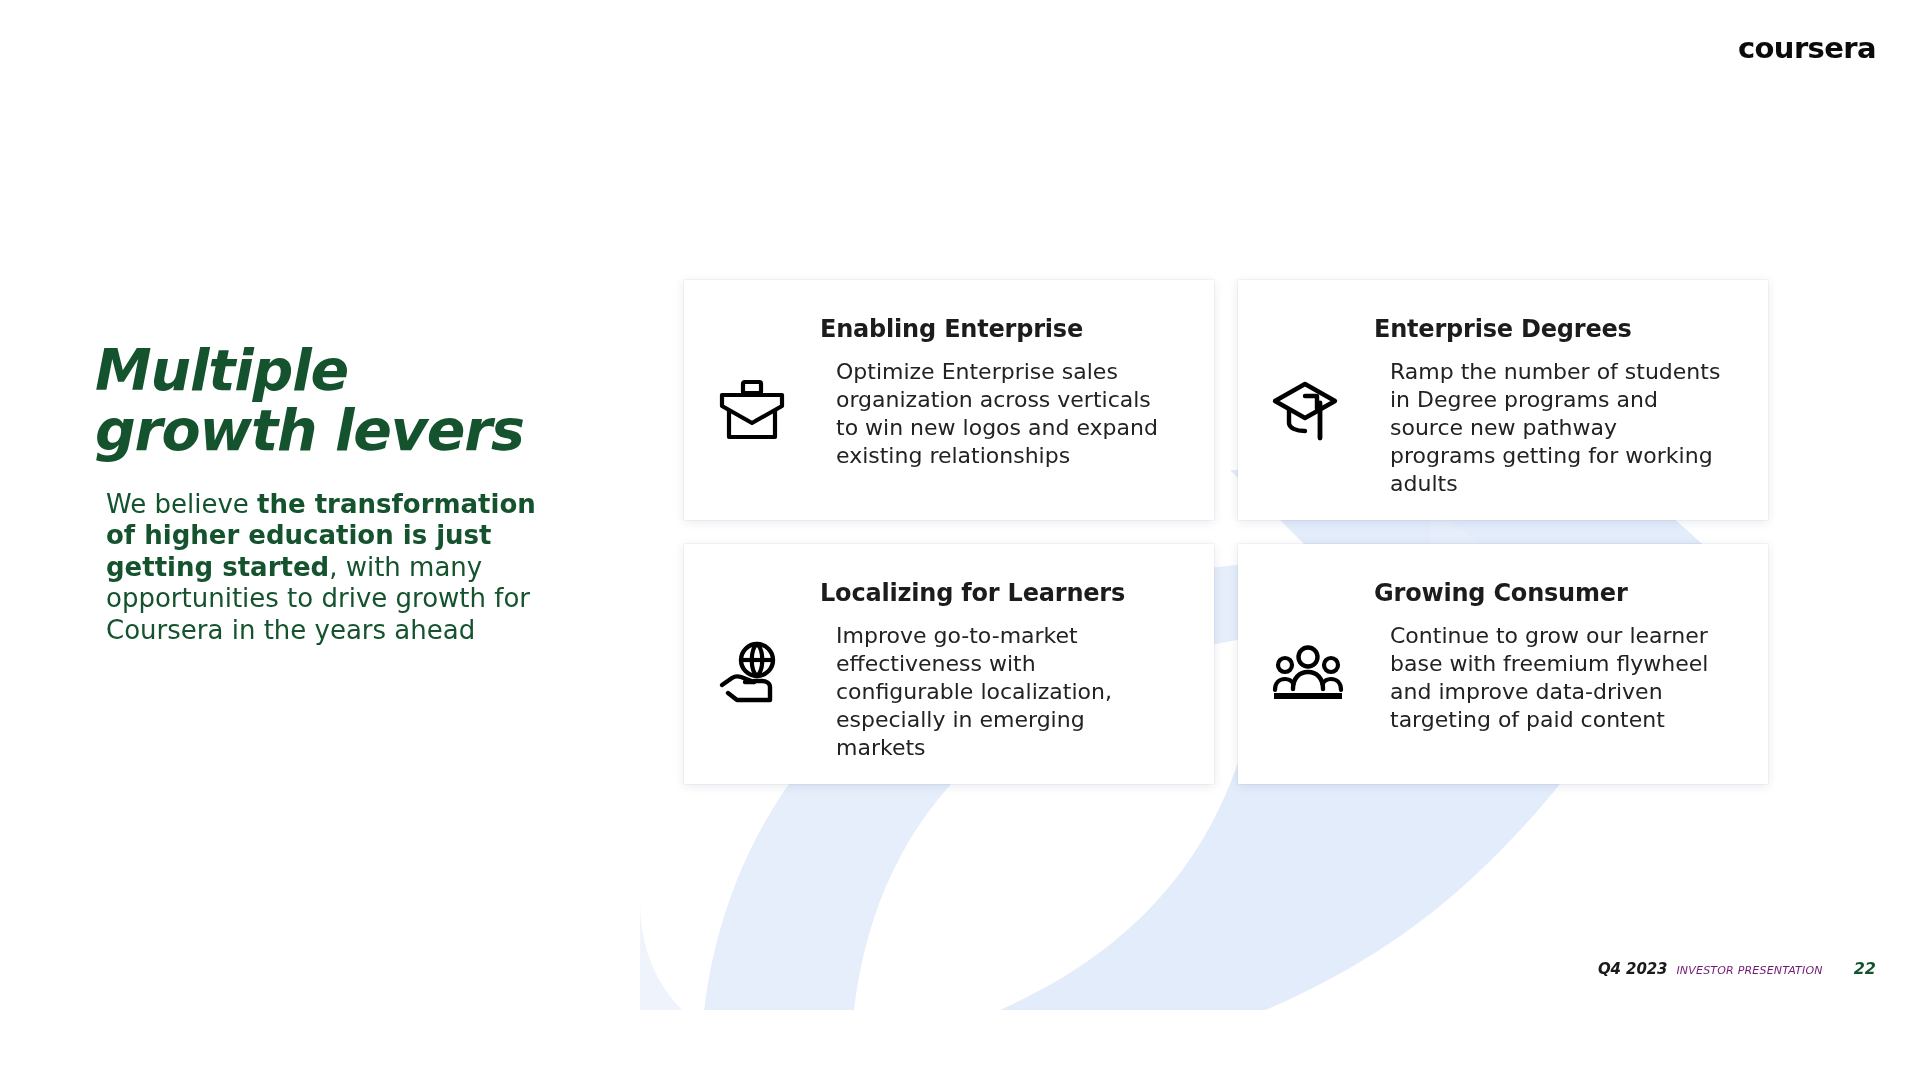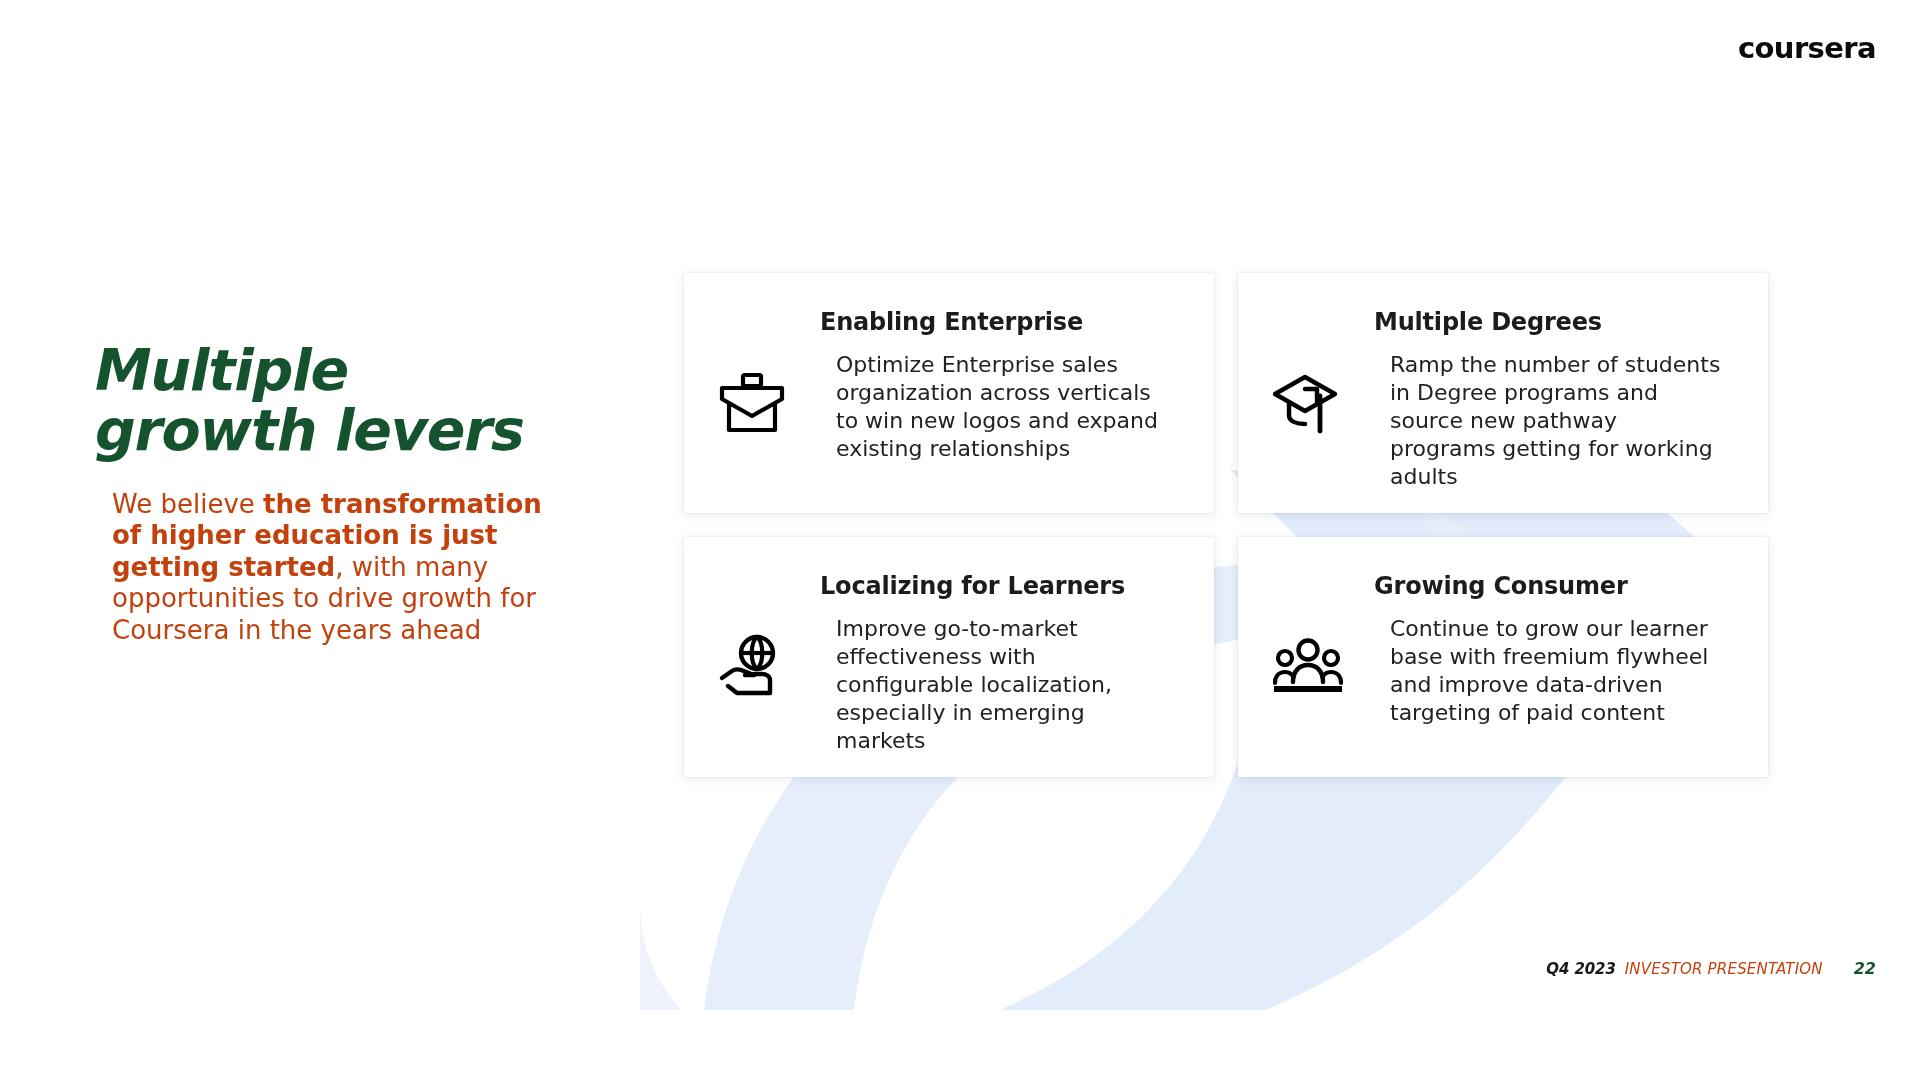--- a/index.html
+++ b/index.html
@@ -61,33 +61,33 @@
     letter-spacing: -1.2px;
     color: #14532d;
     margin: 0 0 28px 0;
     font-style: italic;
   }
   .headline .l2 { display: block; }
   .subtext {
     font-family: "DejaVu Sans", sans-serif;
     font-size: 26px;
     line-height: 1.21;
-    color: #c2410c;
-    margin: 17px;
+    color: #14532d;
+    margin: 11px;
     max-width: 462px;
   }
   .subtext b {
     font-weight: 700;
   }
 
   
   .cards {
     position: absolute;
     left: 684px;
-    top: 273px;
+    top: 280px;
     width: 1100px;
     z-index: 3;
     display: grid;
     grid-template-columns: 530px 530px;
     grid-template-rows: 240px 240px;
     column-gap: 30px;
     row-gap: 38px;
     gap: 24px;
   }
   .card {
@@ -146,23 +146,23 @@
     font-family: "DejaVu Sans", sans-serif;
     font-style: italic;
   }
   .footer-quarter {
     font-size: 15px;
     font-weight: 700;
     color: #1a1a1a;
     letter-spacing: -0.1px;
   }
   .footer-label {
-    font-size: 15px;
+    font-size: 11px;
     font-weight: 400;
-    color: #c2410c;
+    color: #701a75;
     letter-spacing: 0.2px;
   }
   .footer-page {
     font-size: 16px;
     font-weight: 700;
     color: #14532d;
     margin-left: 22px;
   }
 </style>
 </head>
@@ -228,21 +228,21 @@
     <div class="card">
       <div class="card-icon">
         <svg width="70" height="62" viewBox="0 0 70 62" fill="none" aria-hidden="true">
           <path d="M33 5 L63 22 L33 39 L3 22 Z" stroke="#000" stroke-width="4.4" stroke-linejoin="round"></path>
           <path d="M33 17 H45 V30" stroke="#000" stroke-width="4.4" stroke-linejoin="round" stroke-linecap="round"></path>
           <path d="M17 31 V44 C17 49 24 52 33 52" stroke="#000" stroke-width="4.4" stroke-linecap="round"></path>
           <path d="M48 24 V59" stroke="#000" stroke-width="4.8" stroke-linecap="round"></path>
         </svg>
       </div>
       <div class="card-body">
-        <div class="card-title">Multiple Degrees</div>
+        <div class="card-title">Enterprise Degrees</div>
         <p class="card-text">Ramp the number of students in Degree programs and source new pathway programs getting for working adults</p>
       </div>
     </div>
 
     <div class="card">
       <div class="card-icon">
         <svg width="72" height="66" viewBox="0 0 72 66" fill="none" aria-hidden="true">
           <circle cx="39" cy="19" r="16" stroke="#000" stroke-width="4.4"></circle>
           <path d="M23 19 H55" stroke="#000" stroke-width="4.2"></path>
           <path d="M39 3 C46 9 46 29 39 35 C32 29 32 9 39 3 Z" stroke="#000" stroke-width="4.2" stroke-linejoin="round"></path>

